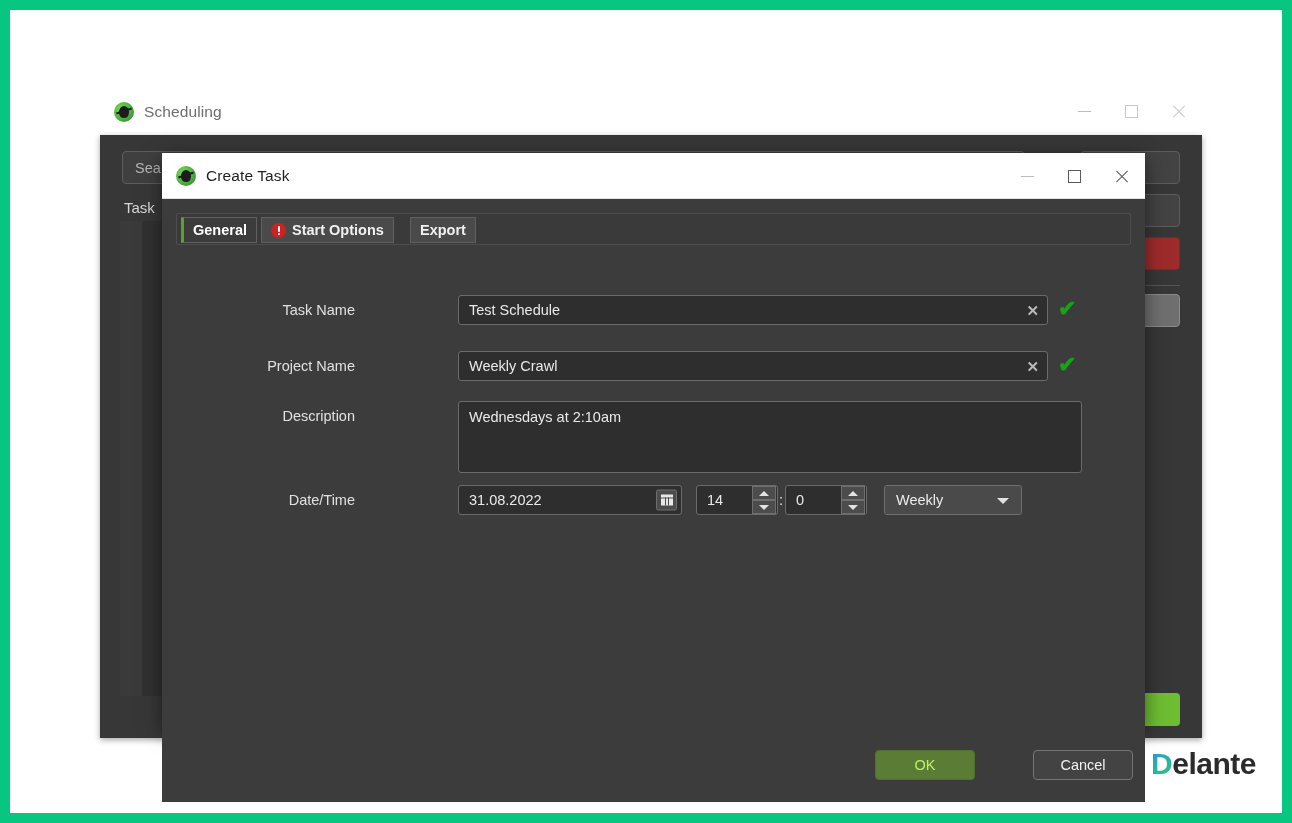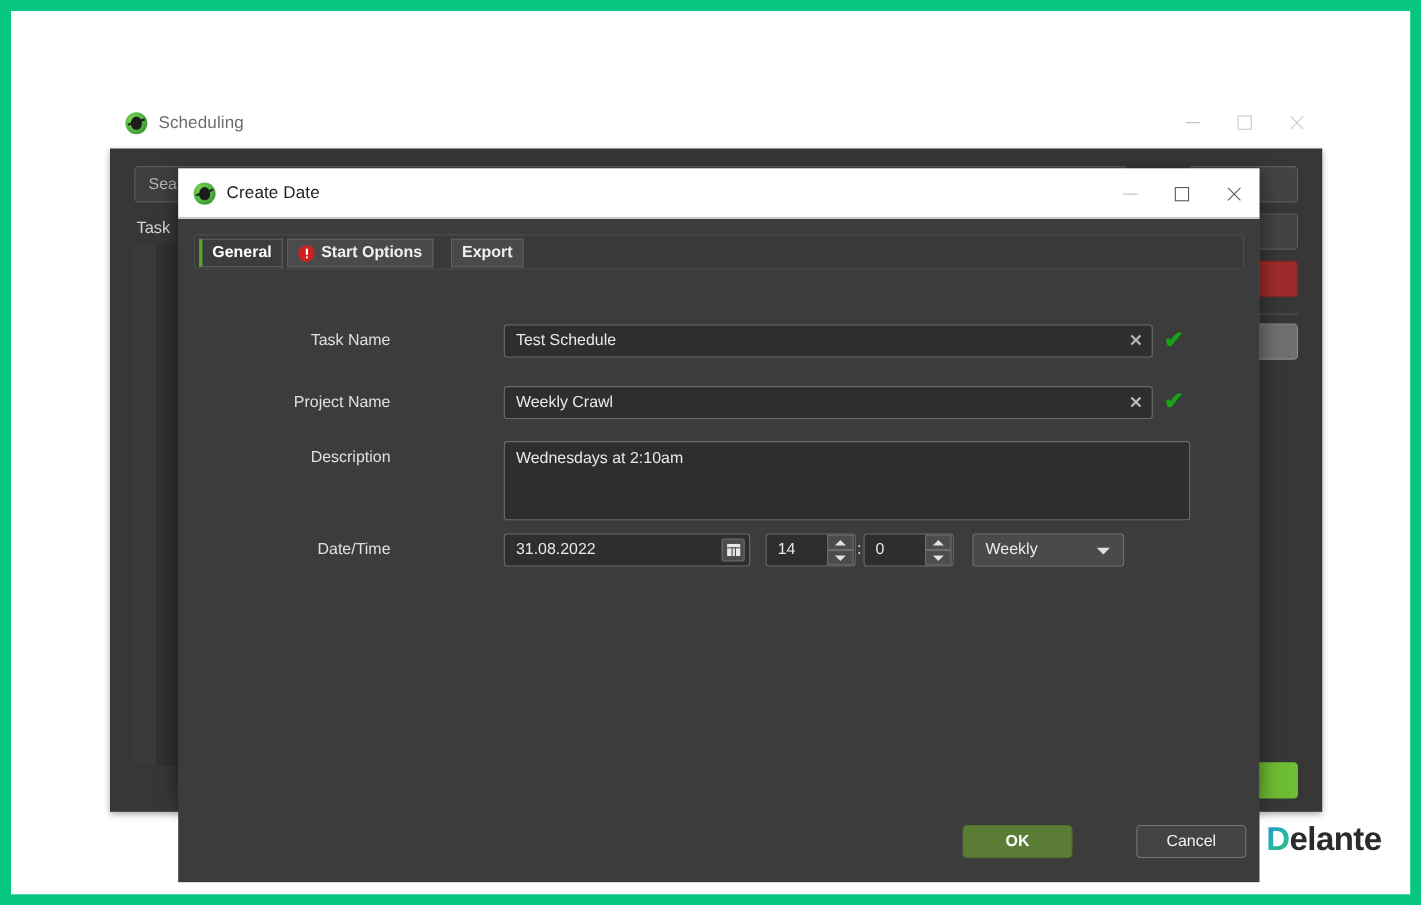--- a/index.html
+++ b/index.html
@@ -224,21 +224,21 @@
   .chev {
     position: absolute; right: 12px; top: 50%; margin-top: -2px;
     width:0;height:0;border-left:6px solid transparent;border-right:6px solid transparent;border-top:6px solid #e2e2e2;
   }
 
   #btn-ok, #btn-cancel {
     position: absolute; bottom: 22px; height: 30px; width: 100px;
     border-radius: 4px; display: flex; align-items: center; justify-content: center;
     font-size: 14.5px;
   }
-  #btn-ok { right: 170px; background: #5b7c34; border: 1px solid #50702e; color: #ffffff; font-weight: bold; }
+  #btn-ok { right: 170px; background: #5b7c34; border: 1px solid #50702e; color: #bef264; }
   #btn-cancel { right: 12px; background: #434343; border: 1px solid #767676; color: #f2f2f2; }
 
   
   #delante-logo {
     position: absolute; right: 26px; bottom: 32px;
     display: flex; align-items: baseline;
     font-size: 30px; font-weight: bold; letter-spacing: -.5px;
   }
   #logo-d {
     background: linear-gradient(135deg, #2f8fd6 0%, #23b6a6 50%, #3fbf6e 100%);
@@ -283,21 +283,21 @@
 
       <div id="bg-greenline"></div>
       <div id="bg-btn-ok"></div>
     </div>
   </div>
 
   <div id="create-task-dialog">
 
     <div id="dialog-titlebar">
       <span class="app-icon"></span>
-      <span id="dialog-title">Create Date</span>
+      <span id="dialog-title">Create Task</span>
       <div class="wincontrols">
         <span class="wc dark-dim">
             <span class="mn"></span>
           </span>
         <span class="wc dark">
             <span class="sq"></span>
           </span>
         <span class="wc dark">
             <span class="xs"></span>
           </span>

